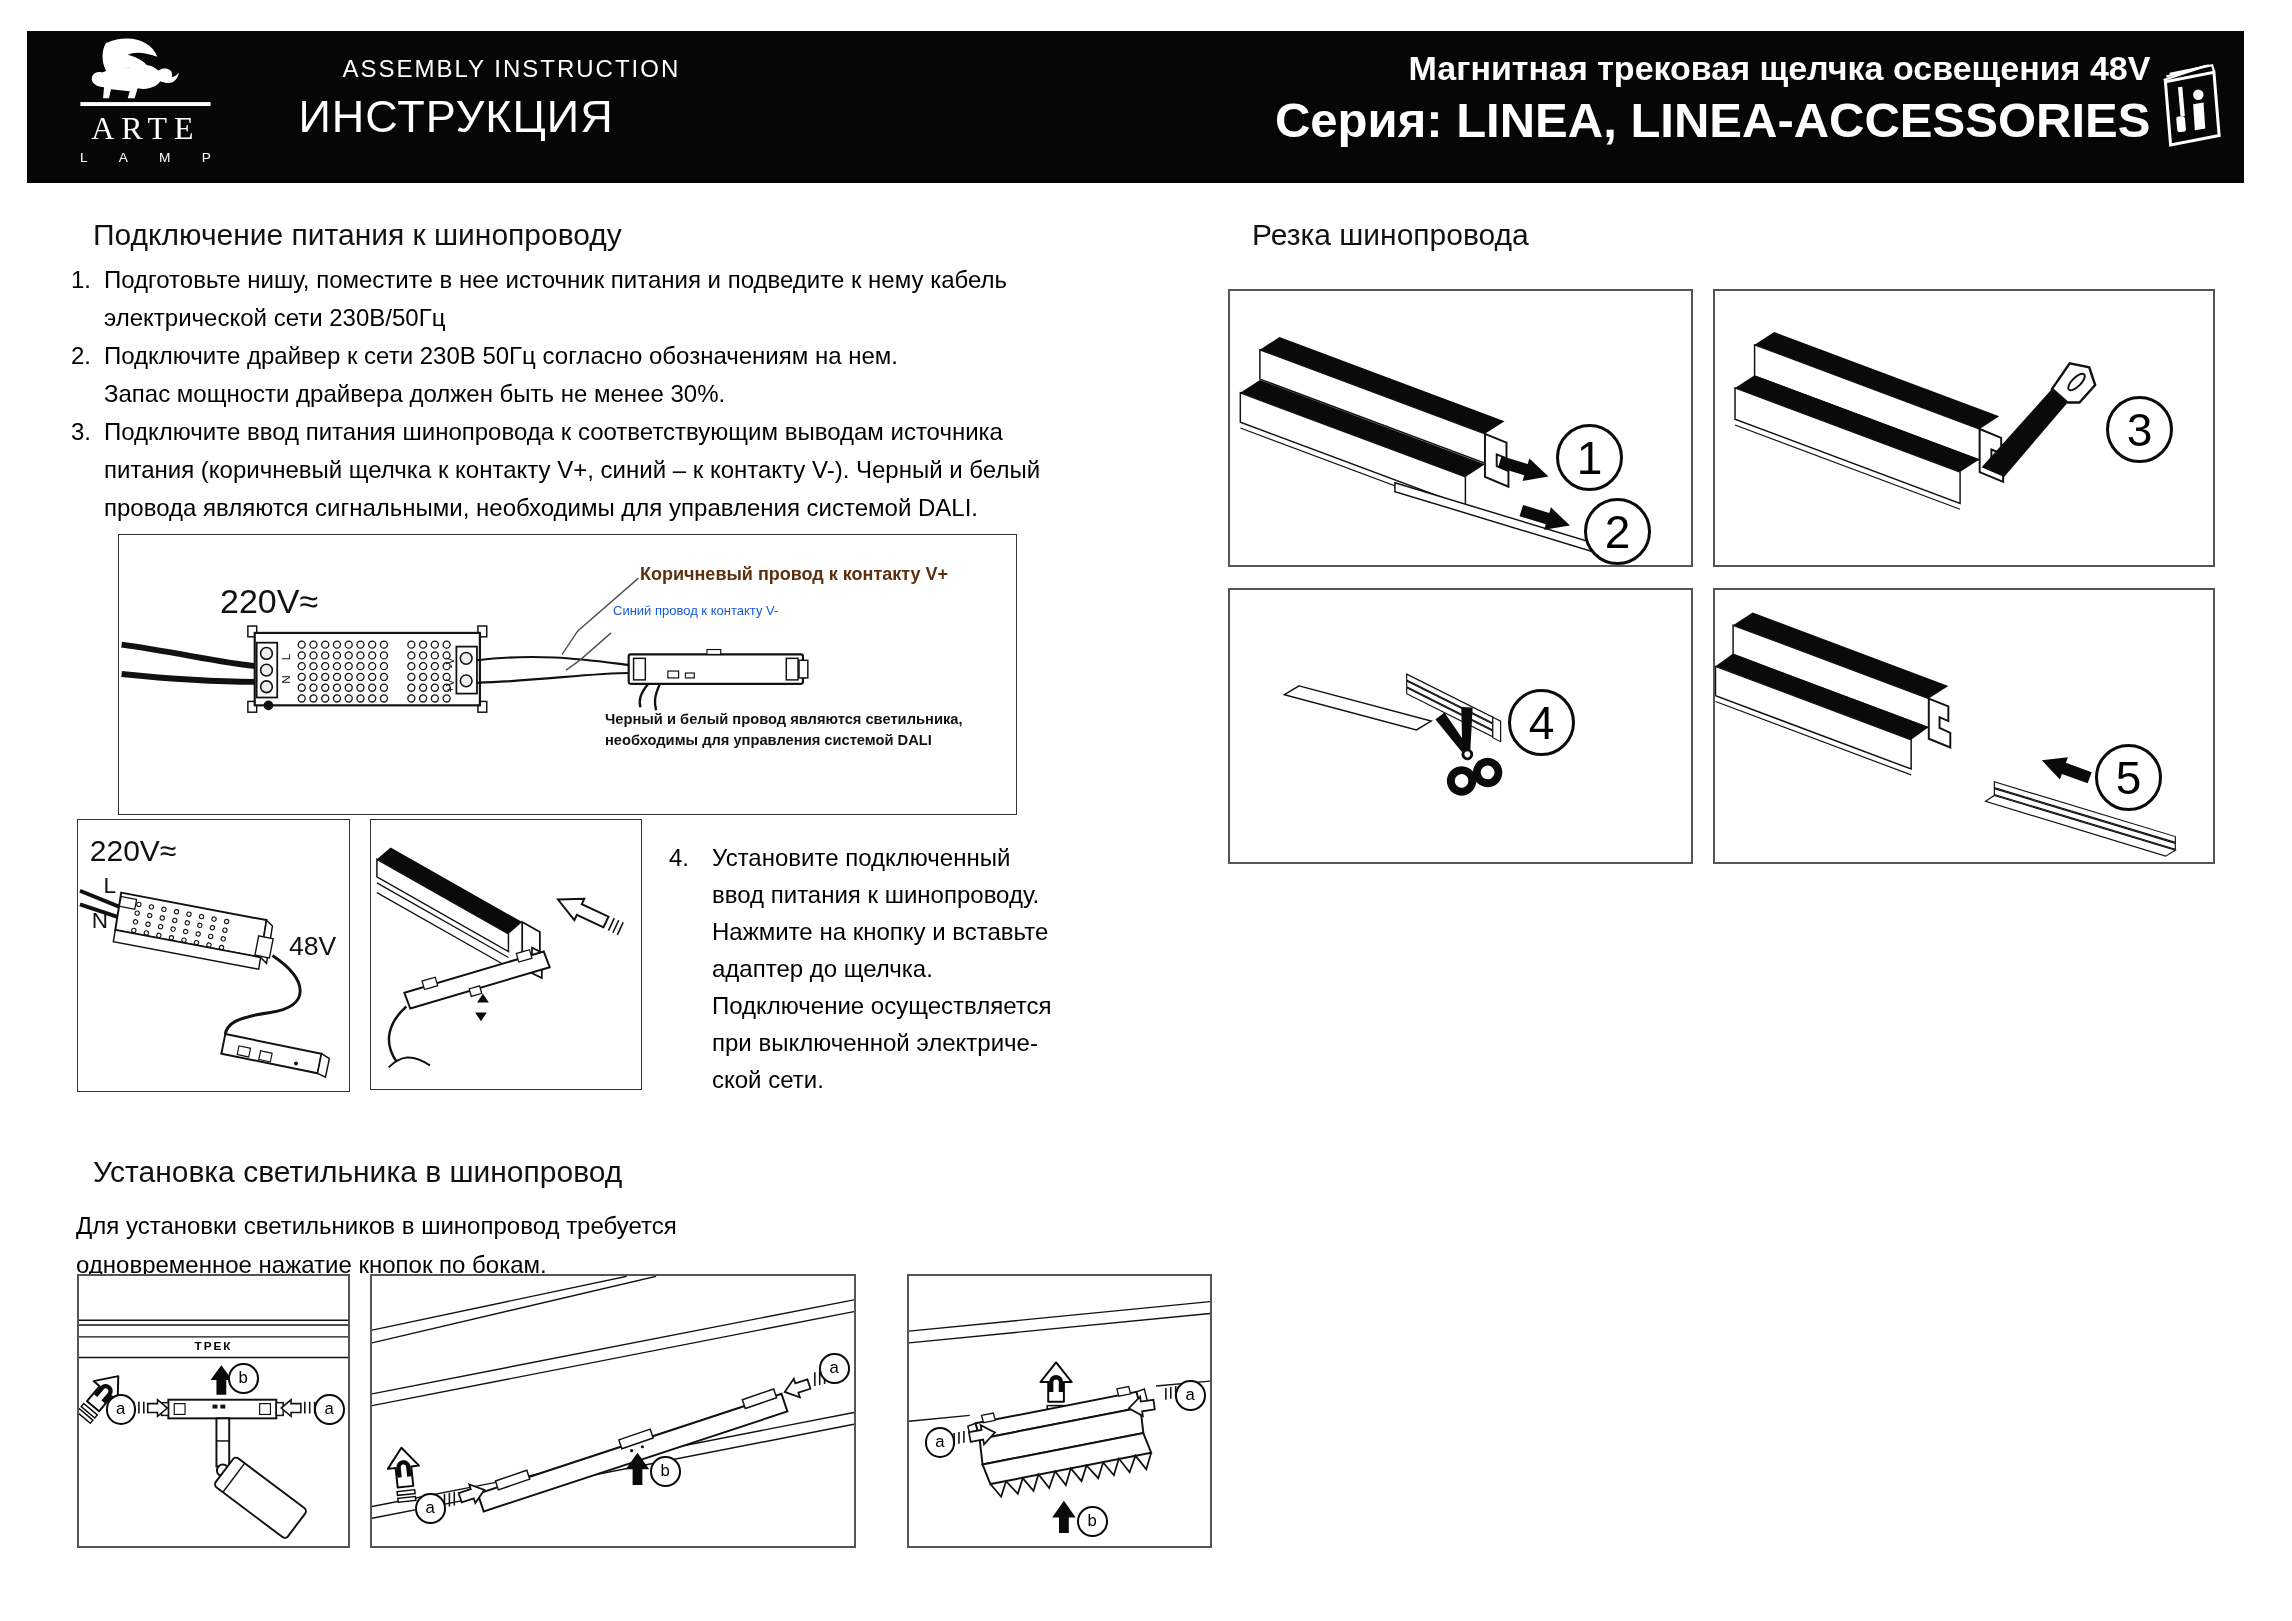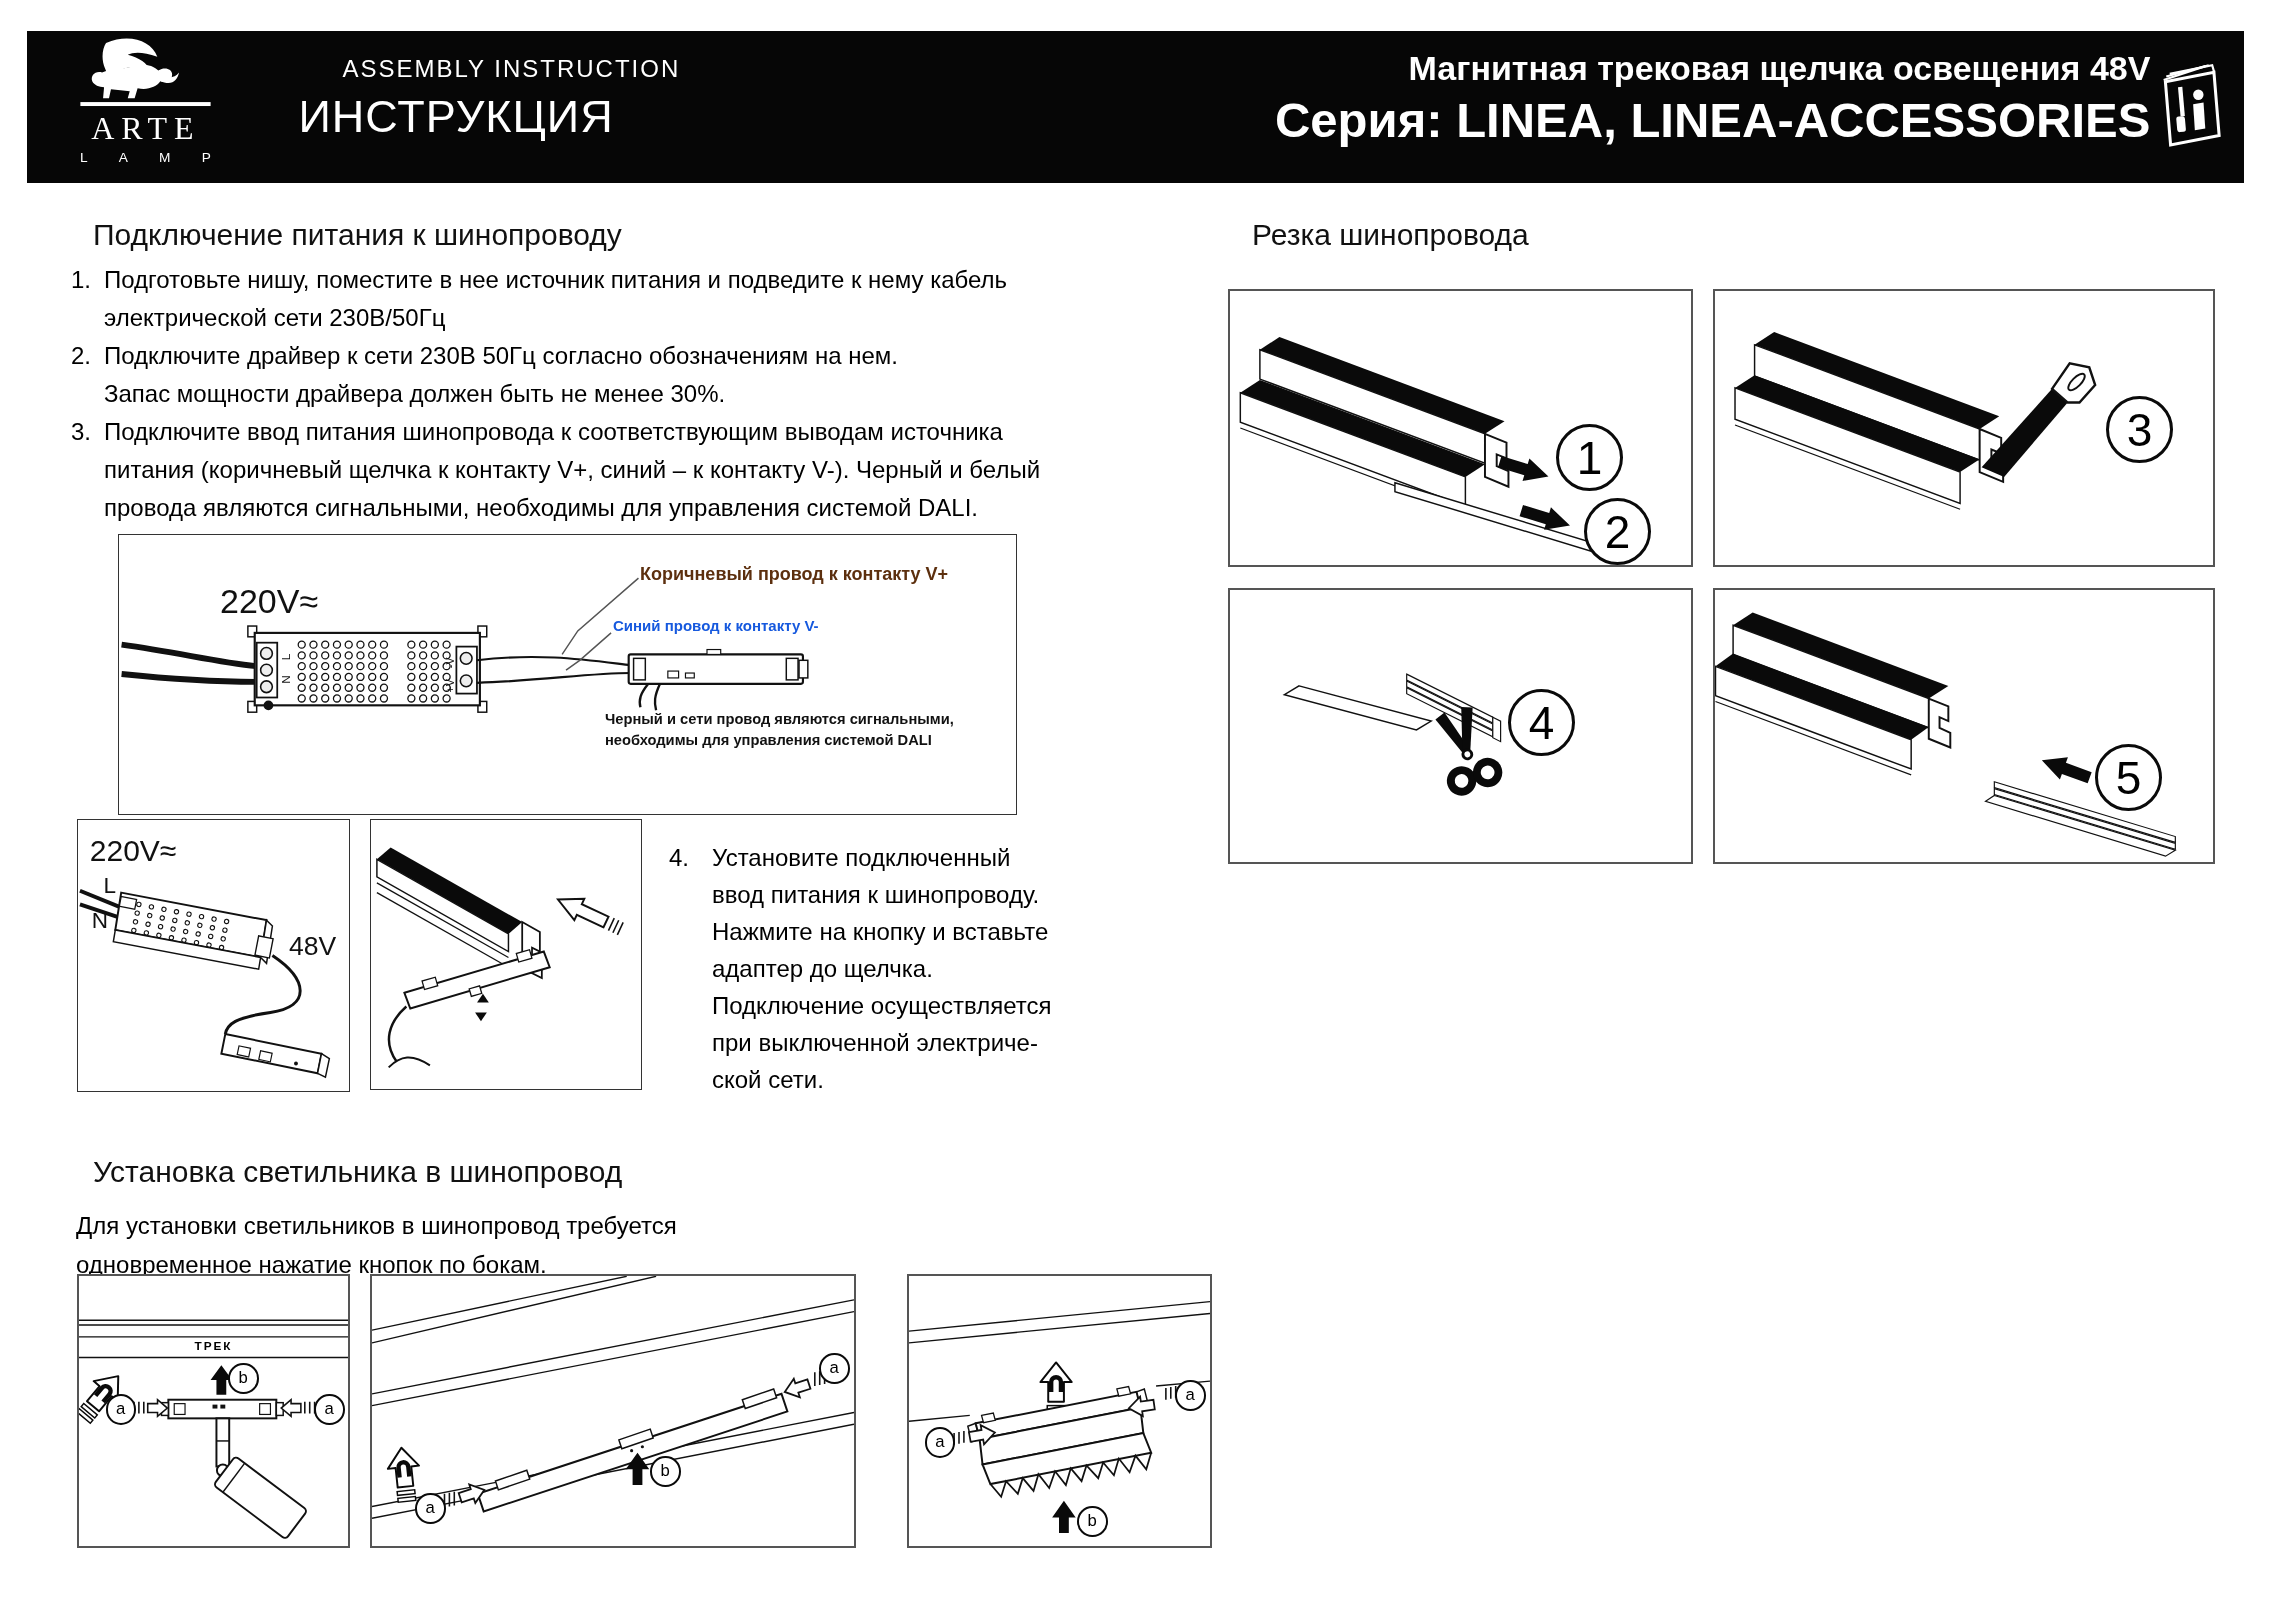--- a/index.html
+++ b/index.html
@@ -42,21 +42,21 @@
 
   
   .circ-num{position:absolute;width:61px;height:61px;border:3.9px solid #0a0a0a;border-radius:50%;
             display:flex;align-items:center;justify-content:center;font-size:46px;background:#fff;}
   .circ-letter{position:absolute;width:26.5px;height:26.5px;border:2.5px solid #0a0a0a;border-radius:50%;
             display:flex;align-items:center;justify-content:center;font-size:16.7px;background:#fff;line-height:1;}
 
   
   .wl-v220{left:101px;top:47px;font-size:34px;}
   .wl-brown{left:521px;top:29px;font-size:18px;font-weight:bold;}
-  .wl-blue{left:494px;top:82px;font-size:15px;font-weight:bold;}
+  .wl-blue{left:494px;top:68px;font-size:13px;font-weight:normal;}
   .wl-note{left:486px;top:174px;font-size:14.7px;font-weight:bold;line-height:20.6px;}
 
   
   .ba-v220{left:11.8px;top:13.7px;font-size:30px;}
   .ba-l{left:25.5px;top:53px;font-size:22.5px;}
   .ba-n{left:13.7px;top:88px;font-size:22.5px;}
   .ba-48{left:211px;top:111px;font-size:26.5px;}
 
   .trek{position:absolute;left:0;right:0;top:63px;text-align:center;font-size:11.8px;font-weight:bold;letter-spacing:2px;}
 </style>
@@ -207,21 +207,21 @@
 
       <path d="M540,152 C532,162 530,168 532,176" fill="none" stroke="#111" stroke-width="2.4"></path>
       <path d="M552,152 C546,165 546,171 548,179" fill="none" stroke="#111" stroke-width="2.4"></path>
 
       <path d="M530,44 L468,98 L452,122" fill="none" stroke="#555" stroke-width="1.5"></path>
       <path d="M502,100 L470,128 L456,138" fill="none" stroke="#555" stroke-width="1.5"></path>
     </svg>
     <div class="flabel wl-v220">220V≈</div>
     <div class="flabel wl-brown" style="color:#5C2F0E;">Коричневый провод к контакту V+</div>
     <div class="flabel wl-blue" style="color:#1659DE;">Синий провод к контакту V-</div>
-    <div class="flabel wl-note pre">Черный и сети провод являются сигнальными,
+    <div class="flabel wl-note pre">Черный и белый провод являются светильника,
 необходимы для управления системой DALI</div>
   </div>
 
   <div class="figure b1" style="left:77px;top:819px;width:271px;height:271px;">
     <svg width="271" height="271" viewBox="0 0 276 276">
       <defs>
         <g id="adotrow">
           <circle cx="0" cy="0" r="2.2"></circle>
             <circle cx="13" cy="0" r="2.2"></circle>
             <circle cx="26" cy="0" r="2.2"></circle>

